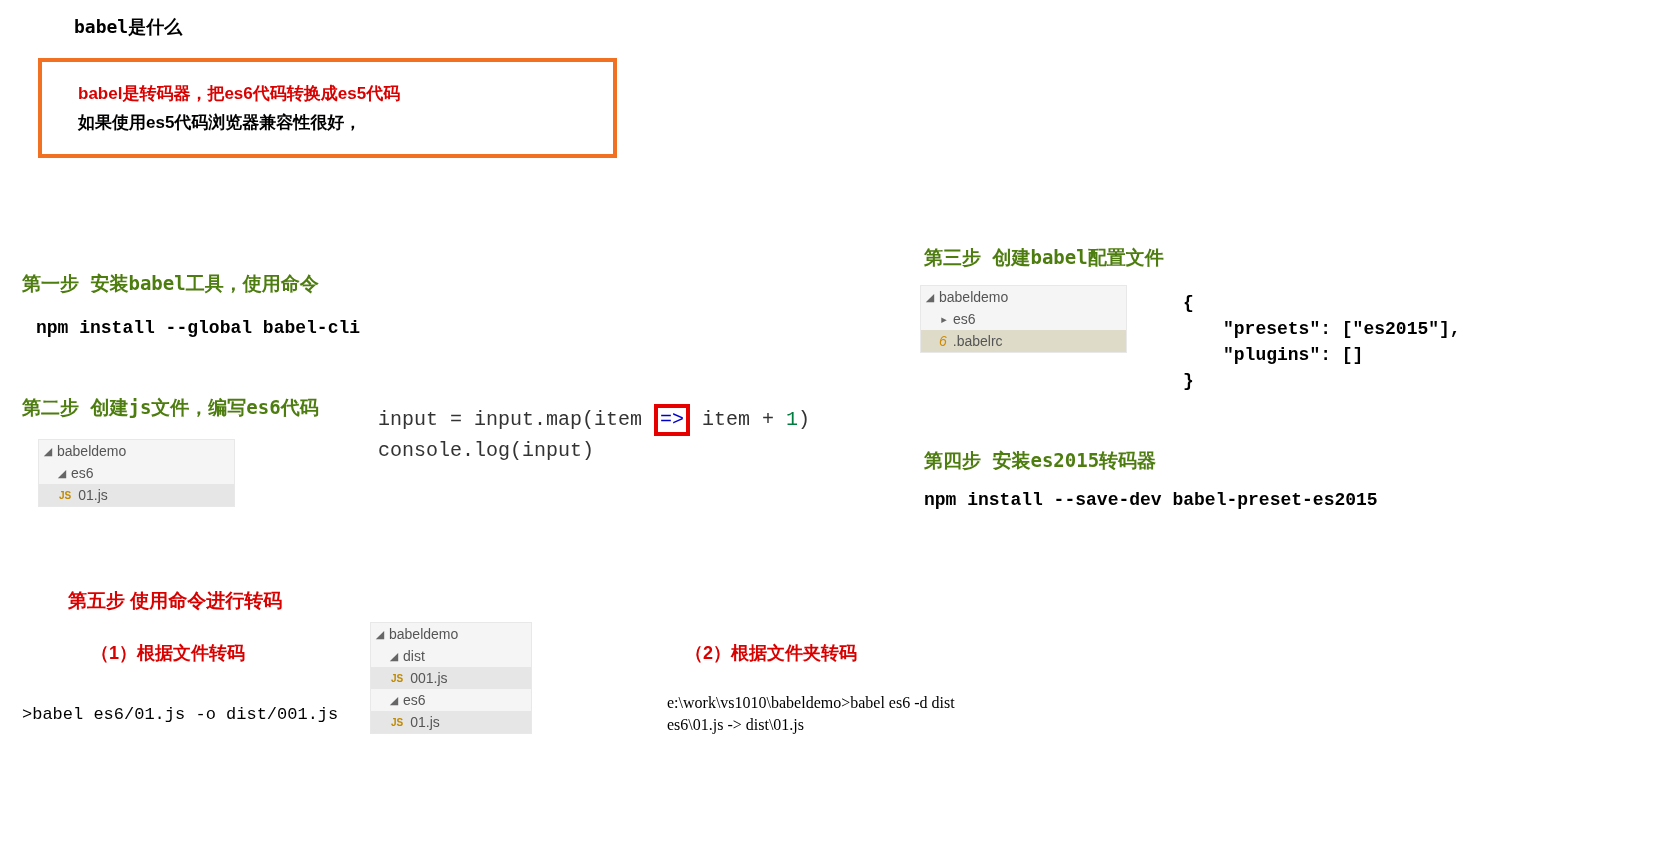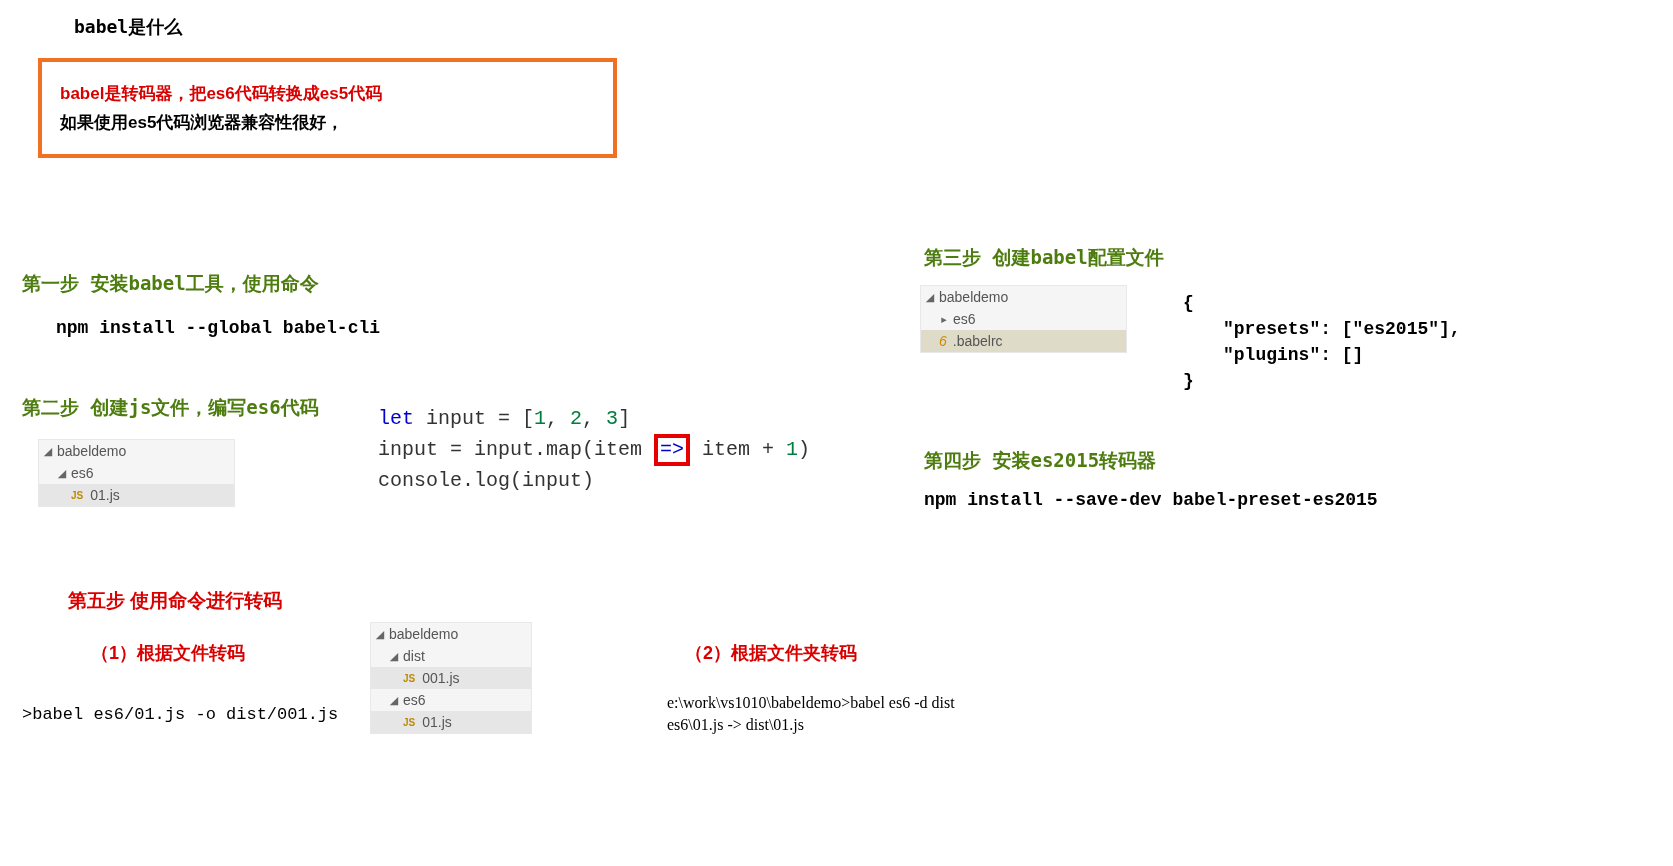--- a/index.html
+++ b/index.html
@@ -21,21 +21,21 @@
     color: #000;
     font-family: "Microsoft YaHei", monospace;
   }
 
   .orange-box {
     border: 4px solid #f27021;
     padding: 14px 18px 14px 18px;
     width: 535px;
   }
   .orange-box p {
-    margin: 6px 0;
+    margin: 6px 18px;
     font-size: 17px;
     font-weight: bold;
   }
 
   .step-heading {
     font-size: 19px;
     font-weight: bold;
     color: #4d7c0f;
     font-family: "Microsoft YaHei", monospace;
   }
@@ -64,21 +64,21 @@
   .tree-row.sel { background: #e6e6e6; }
   .tree-row.sel2 { background: #dedcc9; }
   .tree-caret {
     width: 10px;
     display: inline-block;
     text-align: center;
     font-size: 11px;
     color: #666;
   }
   .tree-indent-1 { padding-left: 18px; }
-  .tree-indent-2 { padding-left: 32px; }
+  .tree-indent-2 { padding-left: 20px; }
   .js-badge {
     font-size: 10px;
     font-weight: bold;
     color: #c08a00;
     margin-right: 3px;
   }
   .babelrc-icon {
     color: #d08a00;
     font-style: italic;
     margin-right: 2px;
@@ -126,43 +126,40 @@
 <body>
 
 <div class="abs title" style="left:74px; top:15px;">babel是什么</div>
 
 <div class="abs orange-box" style="left:38px; top:58px;">
   <p class="red">babel是转码器，把es6代码转换成es5代码</p>
   <p style="margin-top:0;">如果使用es5代码浏览器兼容性很好，</p>
 </div>
 
 <div class="abs step-heading" style="left:22px; top:271px;">第一步 安装babel工具，使用命令</div>
-<div class="abs cmd" style="left:56px; top:318px;">npm install --global babel-cli</div>
+<div class="abs cmd" style="left:36px; top:318px;">npm install --global babel-cli</div>
 
 <div class="abs step-heading" style="left:22px; top:395px;">第二步 创建js文件，编写es6代码</div>
 
 <div class="abs tree" style="left:38px; top:439px; width:195px;">
   <div class="tree-row">
     <span class="tree-caret">◢</span>
     <span>babeldemo</span>
   </div>
   <div class="tree-row tree-indent-1">
     <span class="tree-caret">◢</span>
     <span>es6</span>
   </div>
   <div class="tree-row tree-indent-2 sel">
     <span class="js-badge">JS</span>
     <span>01.js</span>
   </div>
 </div>
 
 <div class="abs code-area" style="left:378px; top:404px;">
-  <div>
-    <span class="code-kw">let</span><span> input = [</span><span class="code-num">1</span><span>, </span><span class="code-num">2</span><span>, </span><span class="code-num">3</span><span>]</span>
-  </div>
   <div>
     <span>input = input.map(item </span><span class="red-box"><span class="code-kw">=&gt;</span></span><span> item + </span><span class="code-num">1</span><span>)</span>
   </div>
   <div>console.log(input)</div>
 </div>
 
 <div class="abs step-heading" style="left:924px; top:245px;">第三步 创建babel配置文件</div>
 
 <div class="abs tree" style="left:920px; top:285px; width:205px;">
   <div class="tree-row">

